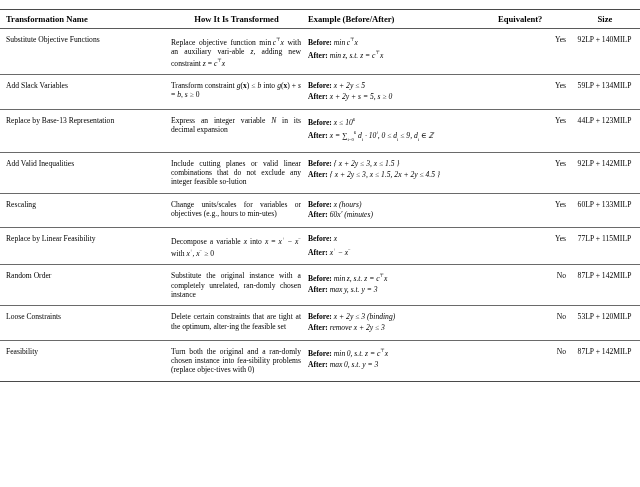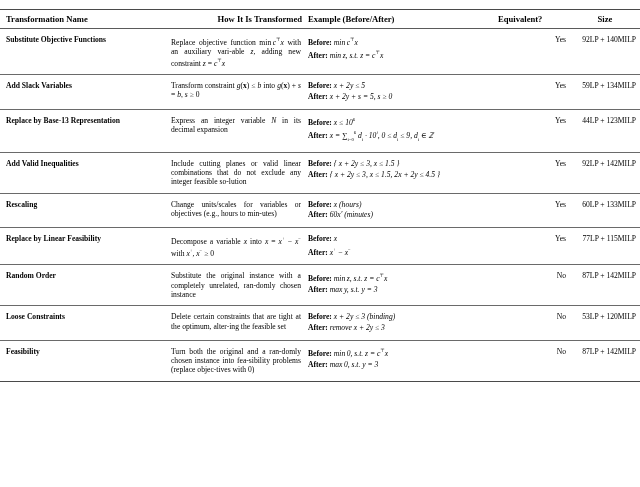--- a/index.html
+++ b/index.html
@@ -75,45 +75,45 @@
   }
 
   
   col.c-name { width: 168px; }
   col.c-how  { width: 137px; }
   col.c-ex   { width: 190px; }
   col.c-eq   { width: 75px; }
   col.c-size { width: 70px; }
 
   .th-name { text-align: left;   padding-left: 6px !important; }
-  .th-how  { text-align: right; }
+  .th-how  { text-align: center; }
   .th-ex   { text-align: left; }
   .th-eq   { text-align: left; }
   .th-size { text-align: center; }
 
   td.c-name-cell {
-    font-weight: bold;
+    font-weight: normal;
     font-size: 8.1px;
     padding-left: 6px !important;
     white-space: nowrap;
     margin-top: 34px;
   }
   td.c-how-cell {
     text-align: justify;
     text-justify: inter-word;
     hyphens: manual;
   }
   td.c-ex-cell { }
   td.c-eq-cell {
     text-align: right;
     font-size: 8px;
     padding-top: 6px;
   }
   td.c-size-cell {
-    text-align: right;
+    text-align: center;
     font-size: 8px;
     white-space: nowrap;
     padding-top: 6px;
     margin-left: 8px;
   }
 
   .lbl {
     font-weight: bold;
     margin-top: 36px;
   }

